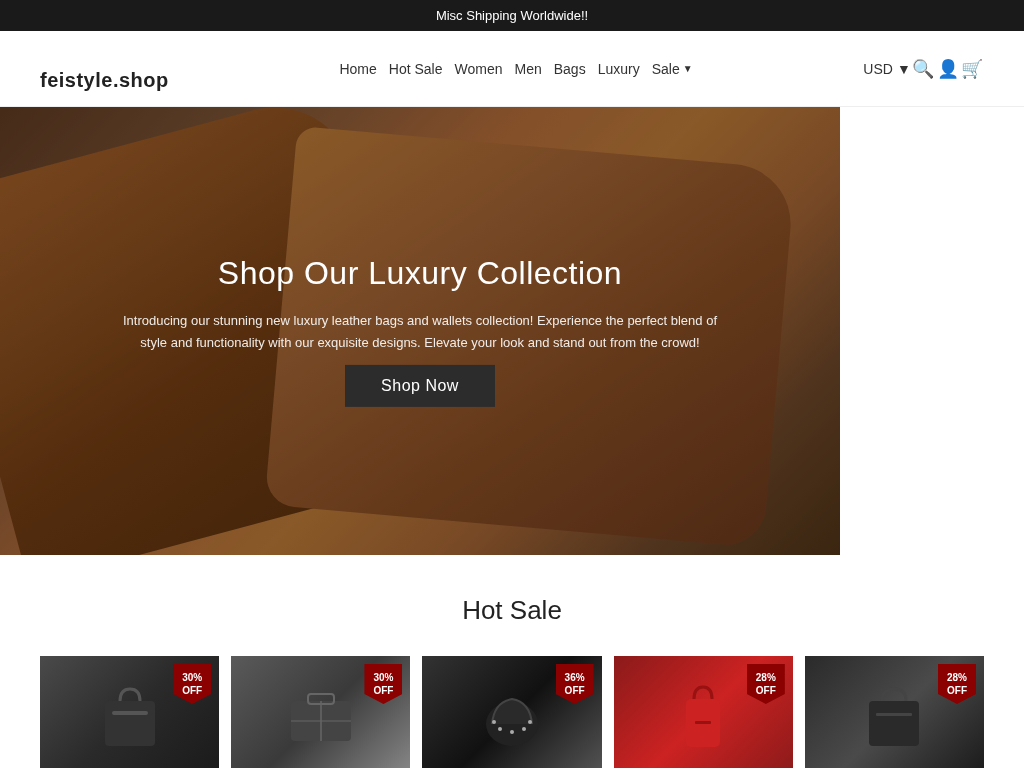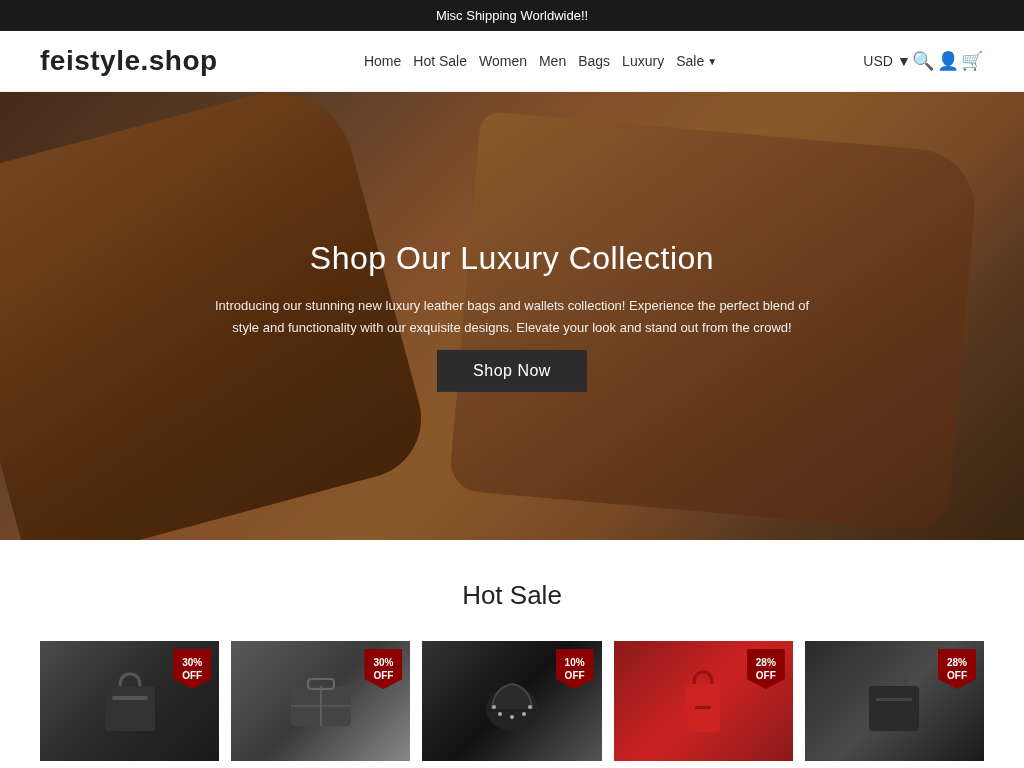--- a/index.html
+++ b/index.html
@@ -17,24 +17,25 @@
     
     .header {
       display: flex;
       align-items: center;
       justify-content: space-between;
       padding: 14px 40px;
       background: #fff;
       border-bottom: 1px solid #eee;
     }
     .logo {
-      font-size: 28px;
+      font-size: 20px;
       font-weight: bold;
       color: #222;
       letter-spacing: 0.5px;
+      margin-top: 24px;
     }
     .nav {
       display: flex;
       align-items: center;
       gap: 12px;
     }
     .nav a {
       text-decoration: none;
       color: #333;
       font-size: 14px;
@@ -52,21 +53,21 @@
       align-items: center;
       gap: 4px;
       font-size: 14px;
       color: #333;
       cursor: pointer;
     }
 
     
     .hero {
       position: relative;
-      width: 1024px;
+      width: 840px;
       height: 448px;
       overflow: hidden;
       background: #8B5E3C;
     }
     .hero-bg {
       position: absolute;
       top: 0; left: 0;
       width: 100%; height: 100%;
       background: linear-gradient(
         135deg,
@@ -292,21 +293,21 @@
           <ellipse cx="32" cy="40" rx="26" ry="22" fill="#222"></ellipse>
           <path d="M12 40 Q14 18 32 15 Q50 18 52 40" stroke="#444" stroke-width="2" fill="#2a2a2a"></path>
           <circle cx="20" cy="45" r="2" fill="#aaa"></circle>
           <circle cx="32" cy="48" r="2" fill="#aaa"></circle>
           <circle cx="44" cy="45" r="2" fill="#aaa"></circle>
           <circle cx="14" cy="38" r="2" fill="#aaa"></circle>
           <circle cx="50" cy="38" r="2" fill="#aaa"></circle>
         </svg>
       </div>
       <div class="discount-badge">
-        <span>10%</span>
+        <span>36%</span>
         <span>OFF</span>
       </div>
     </div>
 
     <div class="product-card">
       <div class="product-img-area red-bag">
         <svg width="50" height="75" viewBox="0 0 50 75" fill="none">
           <rect x="8" y="20" width="34" height="48" rx="5" fill="#cc2222"></rect>
           <path d="M16 20 Q16 8 25 8 Q34 8 34 20" stroke="#991111" stroke-width="3" fill="none"></path>
           <rect x="17" y="42" width="16" height="3" rx="1" fill="#991111"></rect>

